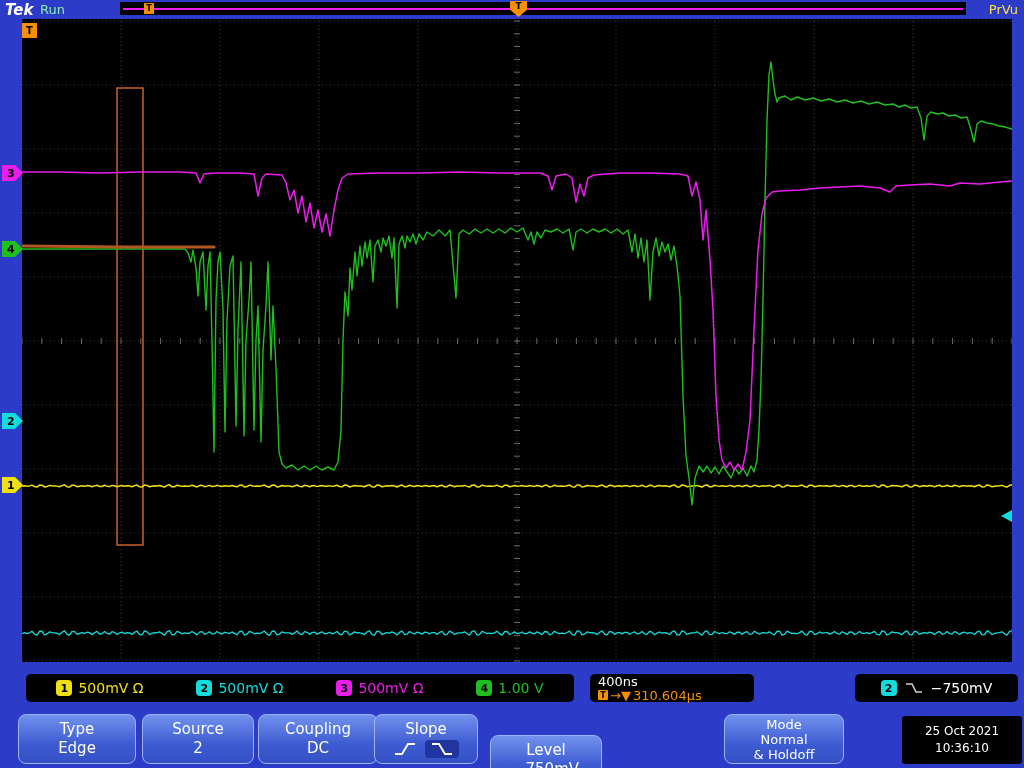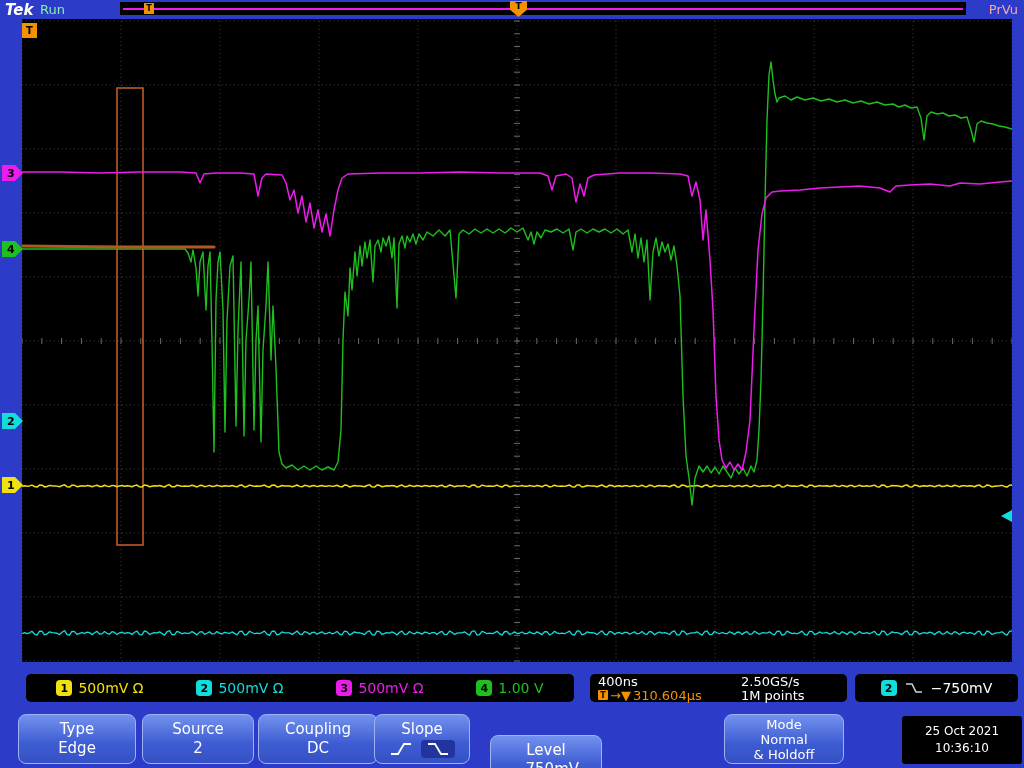--- a/index.html
+++ b/index.html
@@ -1,20 +1,20 @@
 <!DOCTYPE html>
 <html><head>
 <meta charset="utf-8">
 <style>
   html,body{margin:0;padding:0;background:#111;}
   .frame{position:relative;width:1024px;height:768px;background:#2c3bc8;font-family:"DejaVu Sans",sans-serif;overflow:hidden;}
   
   .tek-logo{position:absolute;left:5px;top:1px;color:#fff;font-size:15px;font-weight:bold;font-style:italic;z-index:4;}
   .run-status{position:absolute;left:40px;top:2px;color:#86efac;font-size:13px;z-index:4;}
-  .mode-label{position:absolute;right:6px;top:2px;color:#fca5a5;font-size:13px;z-index:4;text-align:right;}
+  .mode-label{position:absolute;right:6px;top:2px;color:#fde047;font-size:13px;z-index:4;text-align:right;}
   .record{position:absolute;left:120px;top:2px;width:846px;height:13px;background:#000;z-index:2;}
   .record-line{position:absolute;left:3px;right:3px;top:6px;height:2px;background:#ec1cec;}
   .record-flag{position:absolute;left:24px;top:1px;width:10px;height:11px;background:#f59000;color:#000;font-size:8px;font-weight:bold;display:flex;align-items:center;justify-content:center;}
   .top-trig-marker{position:absolute;left:510px;top:1px;width:17px;height:16px;background:#f59000;clip-path:polygon(0 0,100% 0,100% 55%,50% 100%,0 55%);color:#000;font-size:9px;font-weight:bold;display:flex;align-items:flex-start;justify-content:center;z-index:3;}
   
   .screen{position:absolute;left:22px;top:19px;width:990px;height:643px;background:#000;}
   .screen svg{position:absolute;left:0;top:0;}
   
   .ch-marker{position:absolute;left:2px;width:21px;height:16px;clip-path:polygon(0 0,62% 0,100% 50%,62% 100%,0 100%);color:#000;font-size:11px;font-weight:bold;display:flex;align-items:center;padding-left:5px;box-sizing:border-box;z-index:5;}
   .trig-flag{position:absolute;left:22px;width:15px;height:15px;color:#000;font-size:10px;font-weight:bold;display:flex;align-items:center;justify-content:center;z-index:5;}
@@ -27,21 +27,21 @@
   #ro-time{left:590px;width:164px;flex-direction:column;align-items:flex-start;justify-content:center;padding:1px 8px;font-size:13px;line-height:13px;gap:1px;}
   .trigpos{color:#f59000;display:flex;align-items:center;gap:2px;font-size:13px;}
   .tflag-mini{width:10px;height:10px;background:#f59000;color:#000;font-size:8px;font-weight:bold;display:flex;align-items:center;justify-content:center;border-radius:1px;}
   #ro-rate{left:733px;width:114px;flex-direction:column;align-items:flex-start;justify-content:center;padding:1px 8px;font-size:13px;line-height:13px;gap:1px;}
   #ro-trig{left:855px;width:163px;gap:8px;justify-content:center;font-size:14px;}
   
   .btn{position:absolute;top:714px;height:50px;background:linear-gradient(180deg,#7292ee,#3e5cd2 60%,#3450c4);border:1px solid #9cb2f4;border-radius:8px;color:#fff;display:flex;flex-direction:column;align-items:center;justify-content:center;font-size:15px;line-height:19px;box-sizing:border-box;cursor:pointer;}
   #btn-type{left:18px;width:118px;}
   #btn-source{left:142px;width:112px;}
   #btn-coupling{left:258px;width:120px;}
-  #btn-slope{left:374px;width:96px;}
+  #btn-slope{left:374px;width:104px;}
   #btn-level{left:490px;width:112px;margin-top:21px;}
   #btn-mode{left:724px;width:120px;font-size:13px;line-height:15px;}
   .slopes{display:flex;align-items:center;gap:8px;margin-top:1px;}
   .slope-sel{background:#22349e;border-radius:4px;padding:1px 5px;display:flex;align-items:center;}
   .datetime{position:absolute;left:902px;top:716px;width:120px;height:48px;background:#000;border-radius:3px;color:#fff;display:flex;flex-direction:column;align-items:center;justify-content:center;font-size:12px;line-height:17px;z-index:4;}
 </style>
 </head>
 <body>
 
 <div class="frame" id="frame">
@@ -211,24 +211,20 @@
 
   <div class="ro" id="ro-time">
     <span>400ns</span>
     <span class="trigpos">
       <span class="tflag-mini">T</span>
       <span>→▼</span>
       <span>310.604µs</span>
     </span>
   </div>
 
-  <div class="ro" id="ro-rate">
-    <span>2.50GS/s</span>
-    <span>1M points</span>
-  </div>
 
   <div class="ro" id="ro-trig">
     <span class="badge" style="background: rgb(18, 220, 220);">2</span>
     <svg width="18" height="14" viewBox="0 0 18 14">
       <path d="M1 3 H7 L11 11 H17" stroke="#d0d0d0" fill="none" stroke-width="1.6"></path>
     </svg>
     <span>−750mV</span>
   </div>
 
   <div class="btn" id="btn-type">

